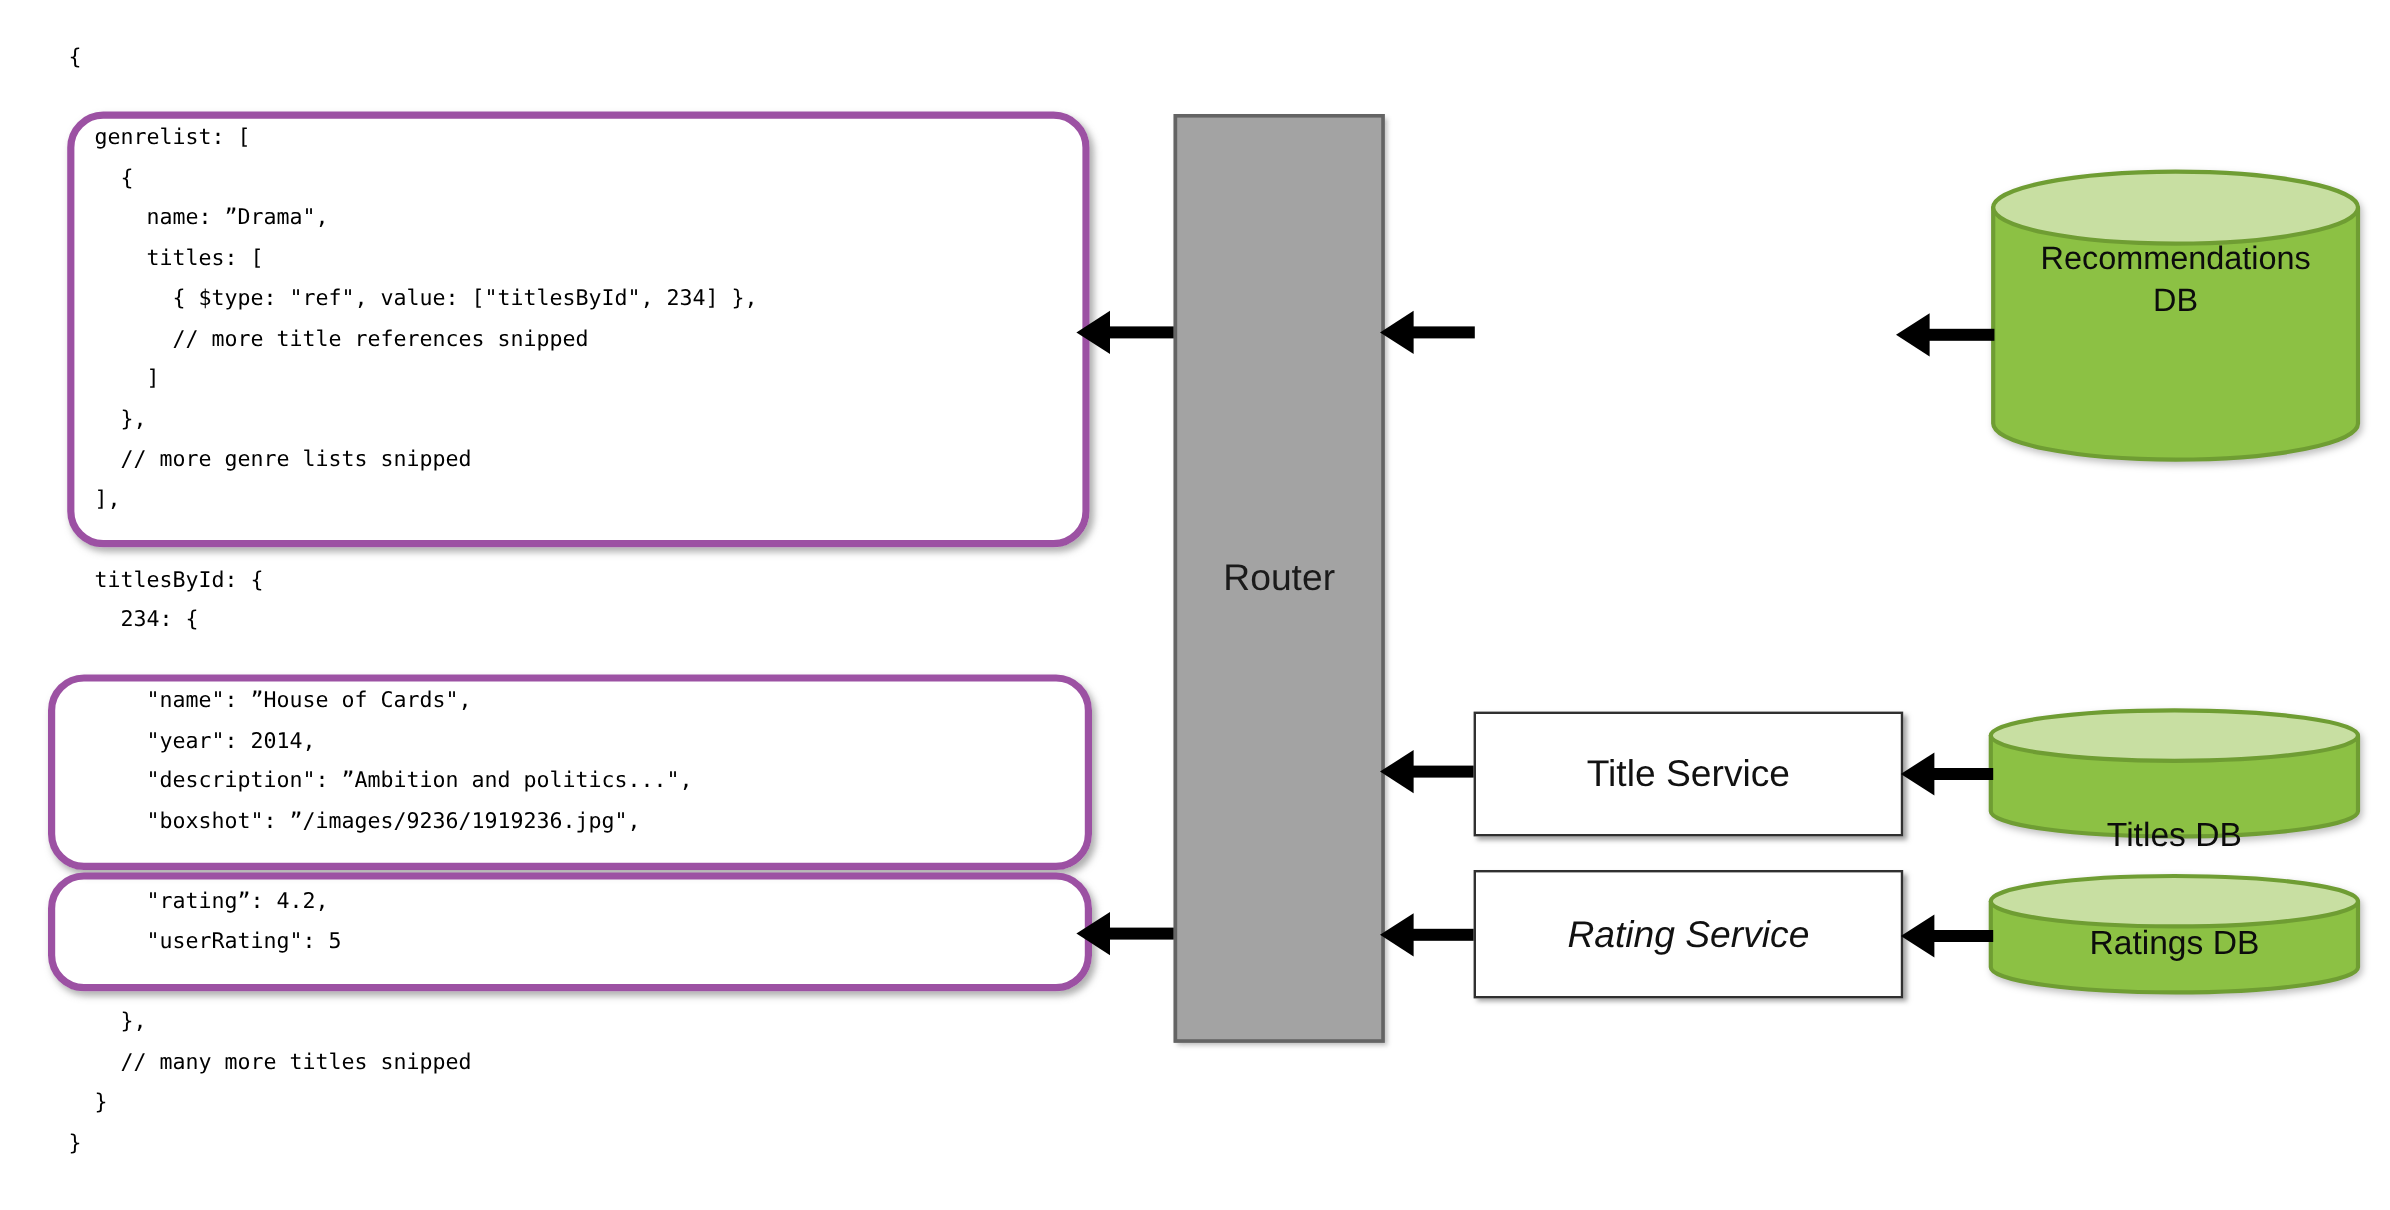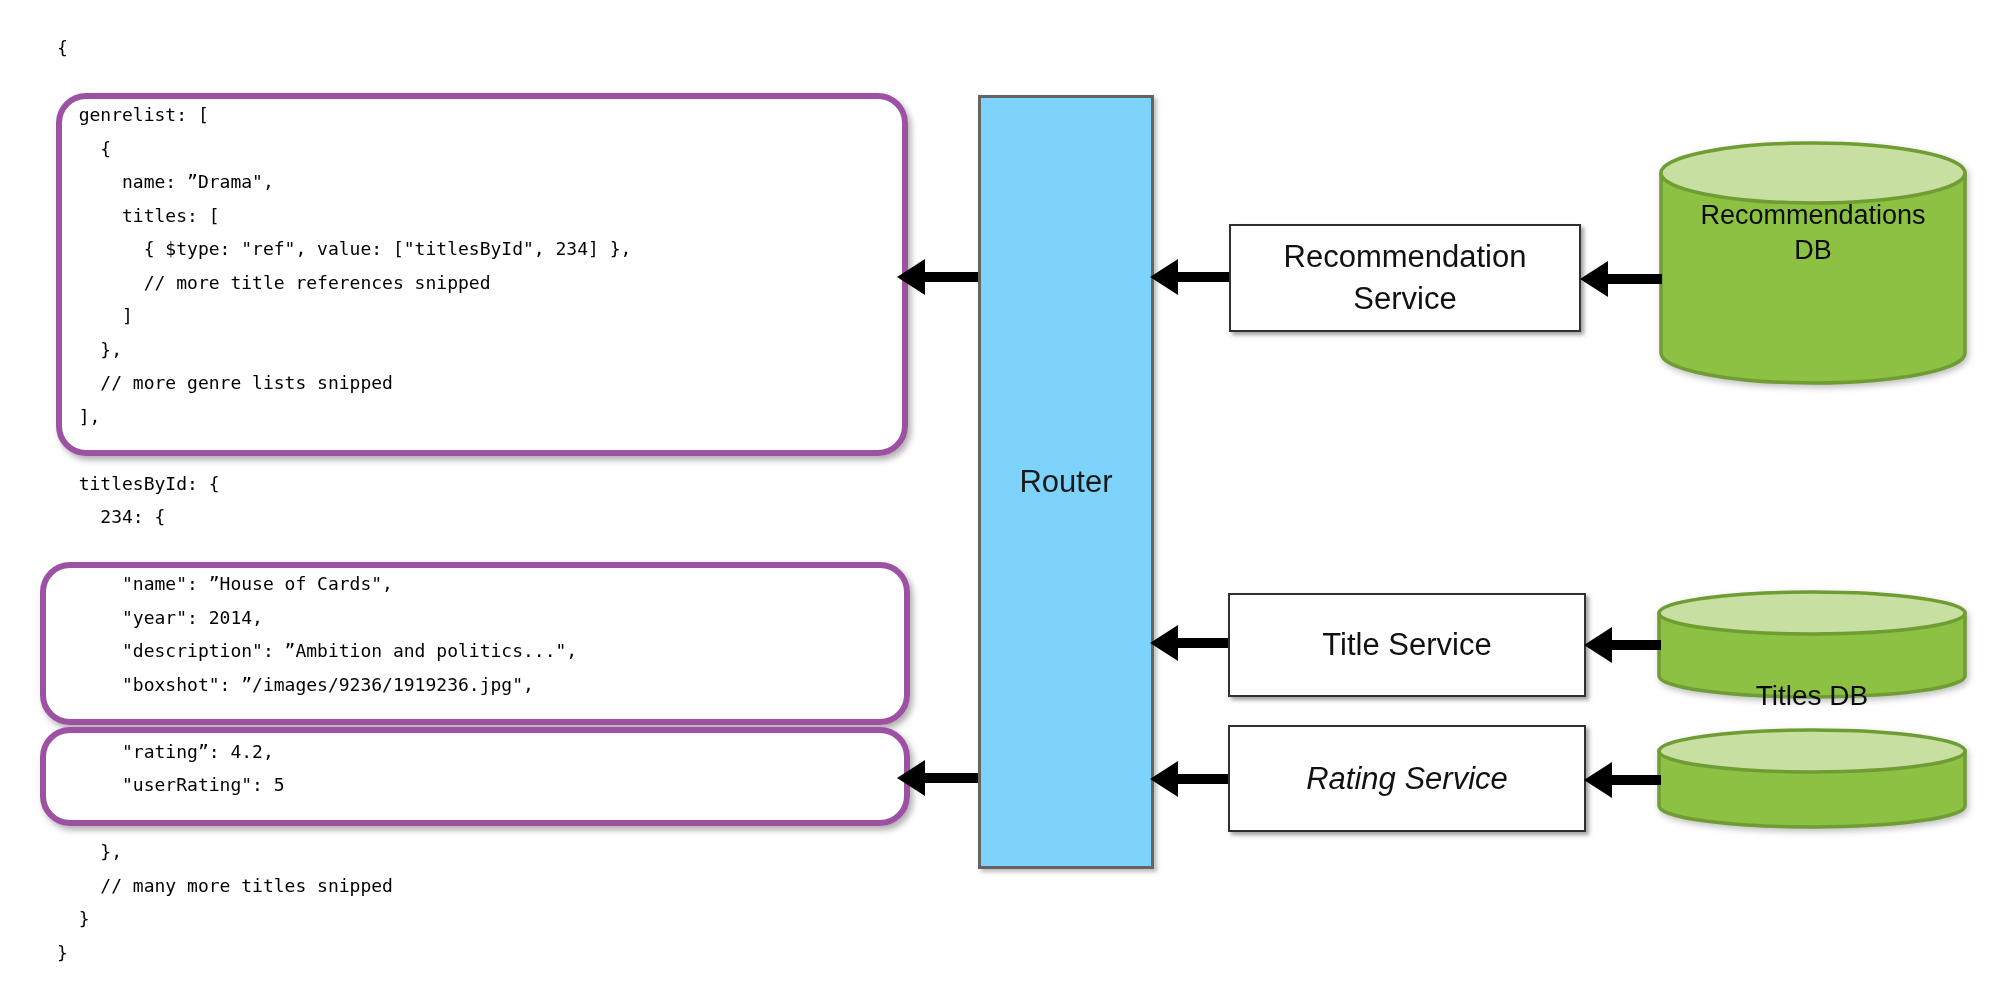--- a/index.html
+++ b/index.html
@@ -14,21 +14,21 @@
   
   .hlbox{position:absolute;z-index:1;border:6px solid var(--highlight-purple,#9C51A3);
          border-radius:30px;background:transparent;
          box-shadow:3px 4px 6px rgba(110,110,110,0.55);}
   .hlbox1{left:56px;top:93px;width:840px;height:351px;}
   .hlbox2{left:40px;top:562px;width:858px;height:151px;}
   .hlbox3{left:40px;top:727px;width:858px;height:87px;}
 
   
   .router{position:absolute;left:978px;top:95px;width:170px;height:768px;z-index:2;
-          background:#7dd3fc;border:3px solid #646464;
+          background:#a3a3a3;border:3px solid #646464;
           box-shadow:3px 3px 4px rgba(90,90,90,0.4);
           display:flex;align-items:center;justify-content:center;
           font-size:31px;color:#1a1a1a;}
 
   
   .service{position:absolute;z-index:2;background:#fff;border:2.5px solid #303030;
            box-shadow:3px 3px 4px rgba(70,70,70,0.5);
            display:flex;align-items:center;justify-content:center;text-align:center;
            font-size:31px;line-height:42px;color:#111;white-space:pre-line;}
   .svc-rec{left:1229px;top:224px;width:348px;height:104px;}
@@ -90,22 +90,20 @@
 
     },
     // many more titles snipped
   }
 }</pre>
 
   <div class="router">
     <span>Router</span>
   </div>
 
-  <div class="service svc-rec">Recommendation
-Service</div>
   <div class="service svc-title">Title Service</div>
   <div class="service svc-rating">Rating Service</div>
 
   <div class="arrow" style="left:897px;top:277px;width:81px">
       <i class="head"></i>
       <i class="shaft"></i>
     </div>
   <div class="arrow" style="left:1150px;top:277px;width:79px">
       <i class="head"></i>
       <i class="shaft"></i>
@@ -145,14 +143,15 @@
   <svg class="dbsvg" style="left:1656px;top:589px" width="312" height="112" viewBox="0 0 312 112">
     <path class="cyl-body" d="M3 24 L3 87 A153 21 0 0 0 309 87 L309 24 Z"></path>
     <ellipse class="cyl-top" cx="156" cy="24" rx="153" ry="21"></ellipse>
   </svg>
   <div class="dblabel dbl-titles">Titles DB</div>
 
   <svg class="dbsvg" style="left:1656px;top:727px" width="312" height="104" viewBox="0 0 312 104">
     <path class="cyl-body" d="M3 24 L3 79 A153 21 0 0 0 309 79 L309 24 Z"></path>
     <ellipse class="cyl-top" cx="156" cy="24" rx="153" ry="21"></ellipse>
   </svg>
+  <div class="dblabel dbl-ratings">Ratings DB</div>
 
 </div>
 
 </body></html>

